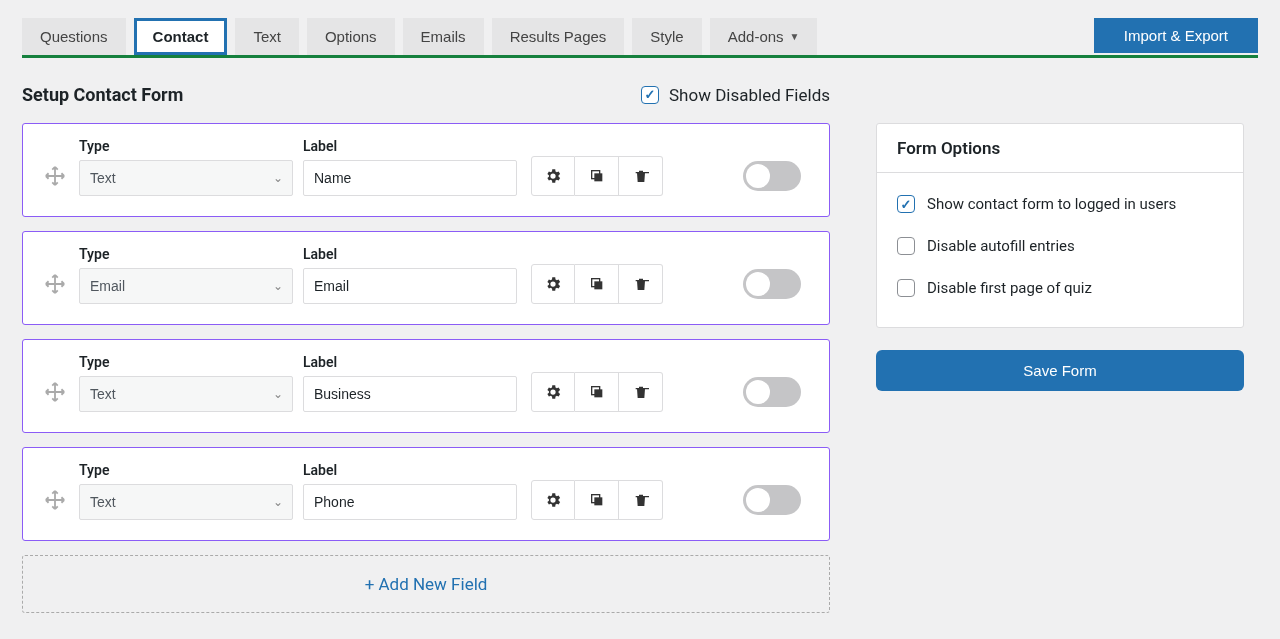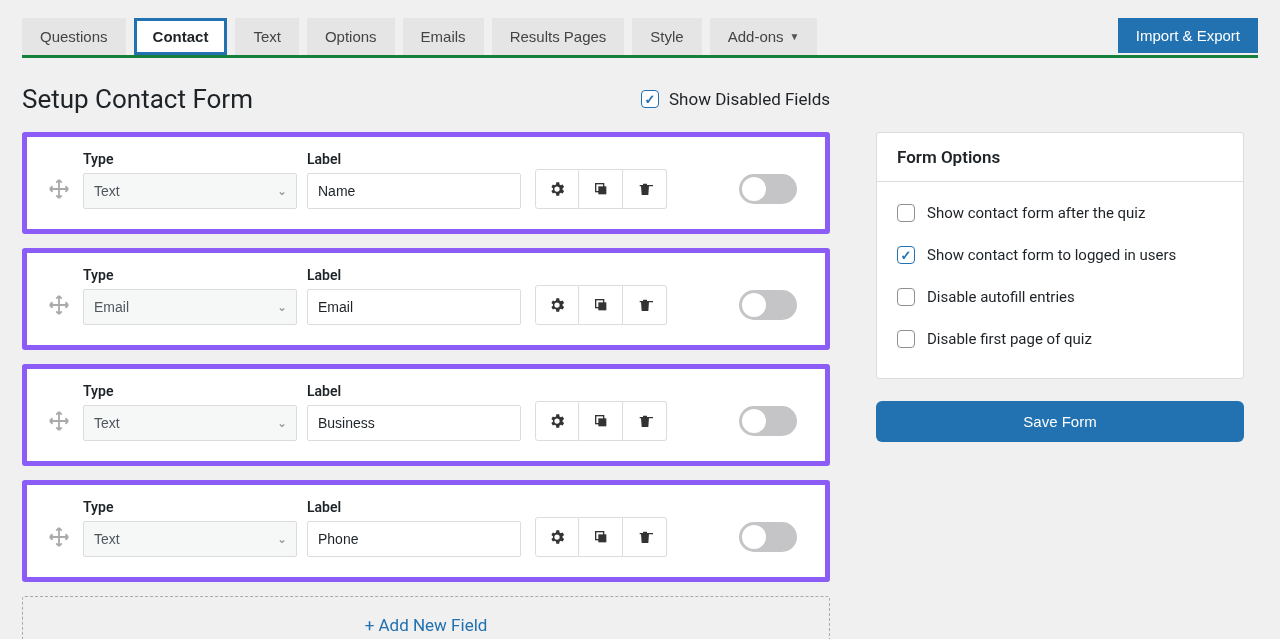--- a/index.html
+++ b/index.html
@@ -47,39 +47,39 @@
       border: 3px solid #2271b1;
       color: #1d2327;
       font-weight: 600;
       padding: 7px 16px;
     }
     .import-export {
       margin-left: auto;
       background: #2271b1;
       color: #fff;
       border: none;
-      padding: 9px 18px;
+      padding: 9px 30px;
       font-size: 15px;
       cursor: pointer;
     }
     .caret-down {
       font-size: 10px;
       color: #555;
     }
     
     .top-section {
       display: flex;
       align-items: center;
       justify-content: space-between;
       padding: 26px 0 18px 0;
       width: 808px;
     }
     .heading {
-      font-size: 26px;
-      font-weight: 400;
+      font-size: 18px;
+      font-weight: 700;
       color: #1d2327;
     }
     .show-disabled {
       display: flex;
       align-items: center;
       gap: 10px;
       font-size: 17px;
       color: #1d2327;
     }
     
@@ -90,21 +90,21 @@
     }
     .fields-col {
       width: 808px;
     }
     .side-col {
       width: 368px;
     }
     
     .field-row {
       background: #fff;
-      border: 5px solid #8b5cf6;
+      border: 1px solid #8b5cf6;
       border-radius: 3px;
       display: flex;
       align-items: center;
       padding: 14px 28px 20px 18px;
       margin-bottom: 14px;
       gap: 10px;
     }
     .drag-handle {
       width: 28px;
       display: flex;
@@ -514,24 +514,20 @@
       </div>
 
       <div class="add-new">+ Add New Field</div>
     </div>
 
     <div class="side-col">
       <div class="panel">
         <div class="panel-header">Form Options</div>
         <div class="panel-body">
           <label class="check-row">
-            <span class="cbox"></span>
-            <span>Show contact form after the quiz</span>
-          </label>
-          <label class="check-row">
             <span class="cbox checked">
                 <span class="check">✓</span>
               </span>
             <span>Show contact form to logged in users</span>
           </label>
           <label class="check-row">
             <span class="cbox"></span>
             <span>Disable autofill entries</span>
           </label>
           <label class="check-row">

